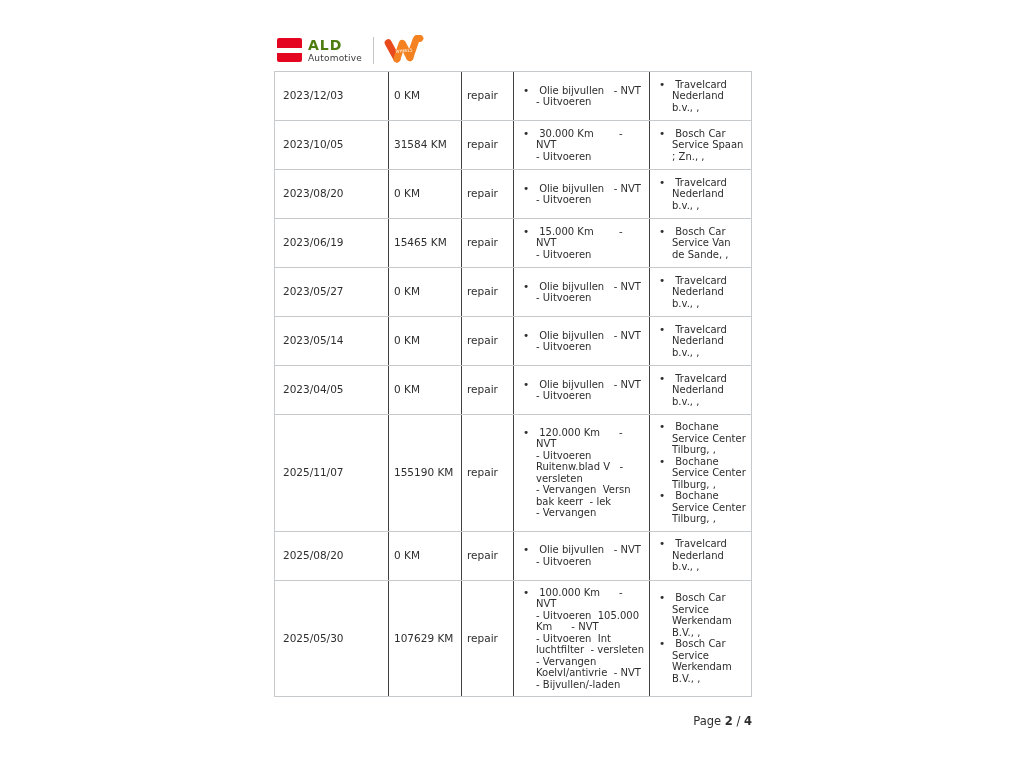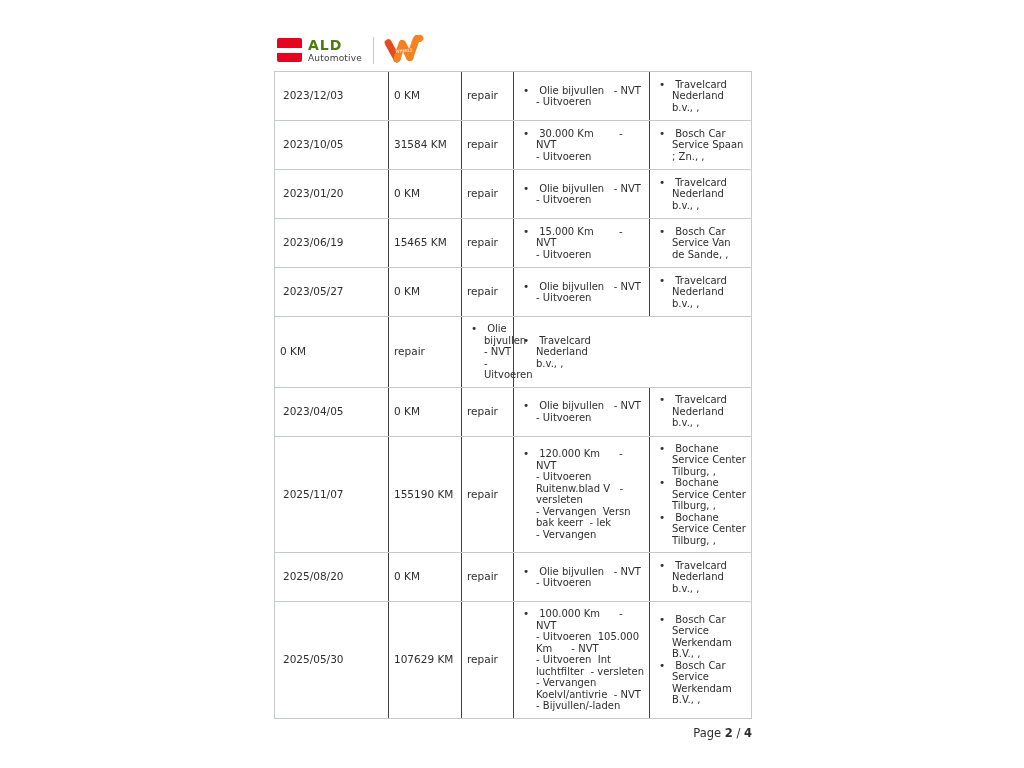--- a/index.html
+++ b/index.html
@@ -21,21 +21,21 @@
   .svc-table { width:478px; border:1px solid #c6cacd; border-bottom:none; }
   .trow { display:grid; grid-template-columns:114px 73px 52px 136px 101px; border-bottom:1px solid #c6cacd; min-height:49px; }
   .cell { border-right:1px solid #404040; padding:6px 2px 6px 5px; display:flex; flex-direction:column; justify-content:center; font-size:10.5px; line-height:11.5px; }
   .cell:last-child { border-right:none; }
   .c-date { padding-left:8px; }
   .bullet-item { display:flex; align-items:flex-start; }
   .bullet-marker { width:17px; flex:0 0 17px; text-align:left; padding-left:4px; font-size:10.5px; line-height:11.5px; }
   .bullet-text { white-space:pre-wrap; font-size:10px; line-height:11.5px; }
 
   
-  .page-footer { width:478px; text-align:right; margin-top:7px; font-size:11.5px; color:#2e2e2e; }
+  .page-footer { width:478px; text-align:right; margin-top:17px; font-size:11.5px; color:#2e2e2e; }
   .page-footer .num { font-weight:bold; }
   .page-footer span { display:inline; }
 </style>
 </head>
 <body>
 
 <div class="brand">
   <div class="ald-mark">
     <div class="bar"></div>
   </div>
@@ -91,21 +91,21 @@
         <div class="cell c-comp">
           <div class="bullet-item">
             <div class="bullet-marker">•</div>
             <div class="bullet-text"> Bosch Car
 Service Spaan
 ; Zn., ,</div>
           </div>
         </div>
       </div>
       <div class="trow">
-        <div class="cell c-date">2023/01/20</div>
+        <div class="cell c-date">2023/08/20</div>
         <div class="cell">0 KM</div>
         <div class="cell">repair</div>
         <div class="cell c-work">
           <div class="bullet-item">
             <div class="bullet-marker">•</div>
             <div class="bullet-text"> Olie bijvullen   - NVT
 - Uitvoeren</div>
           </div>
         </div>
         <div class="cell c-comp">
@@ -152,20 +152,21 @@
         <div class="cell c-comp">
           <div class="bullet-item">
             <div class="bullet-marker">•</div>
             <div class="bullet-text"> Travelcard
 Nederland
 b.v., ,</div>
           </div>
         </div>
       </div>
       <div class="trow">
+        <div class="cell c-date">2023/05/14</div>
         <div class="cell">0 KM</div>
         <div class="cell">repair</div>
         <div class="cell c-work">
           <div class="bullet-item">
             <div class="bullet-marker">•</div>
             <div class="bullet-text"> Olie bijvullen   - NVT
 - Uitvoeren</div>
           </div>
         </div>
         <div class="cell c-comp">

